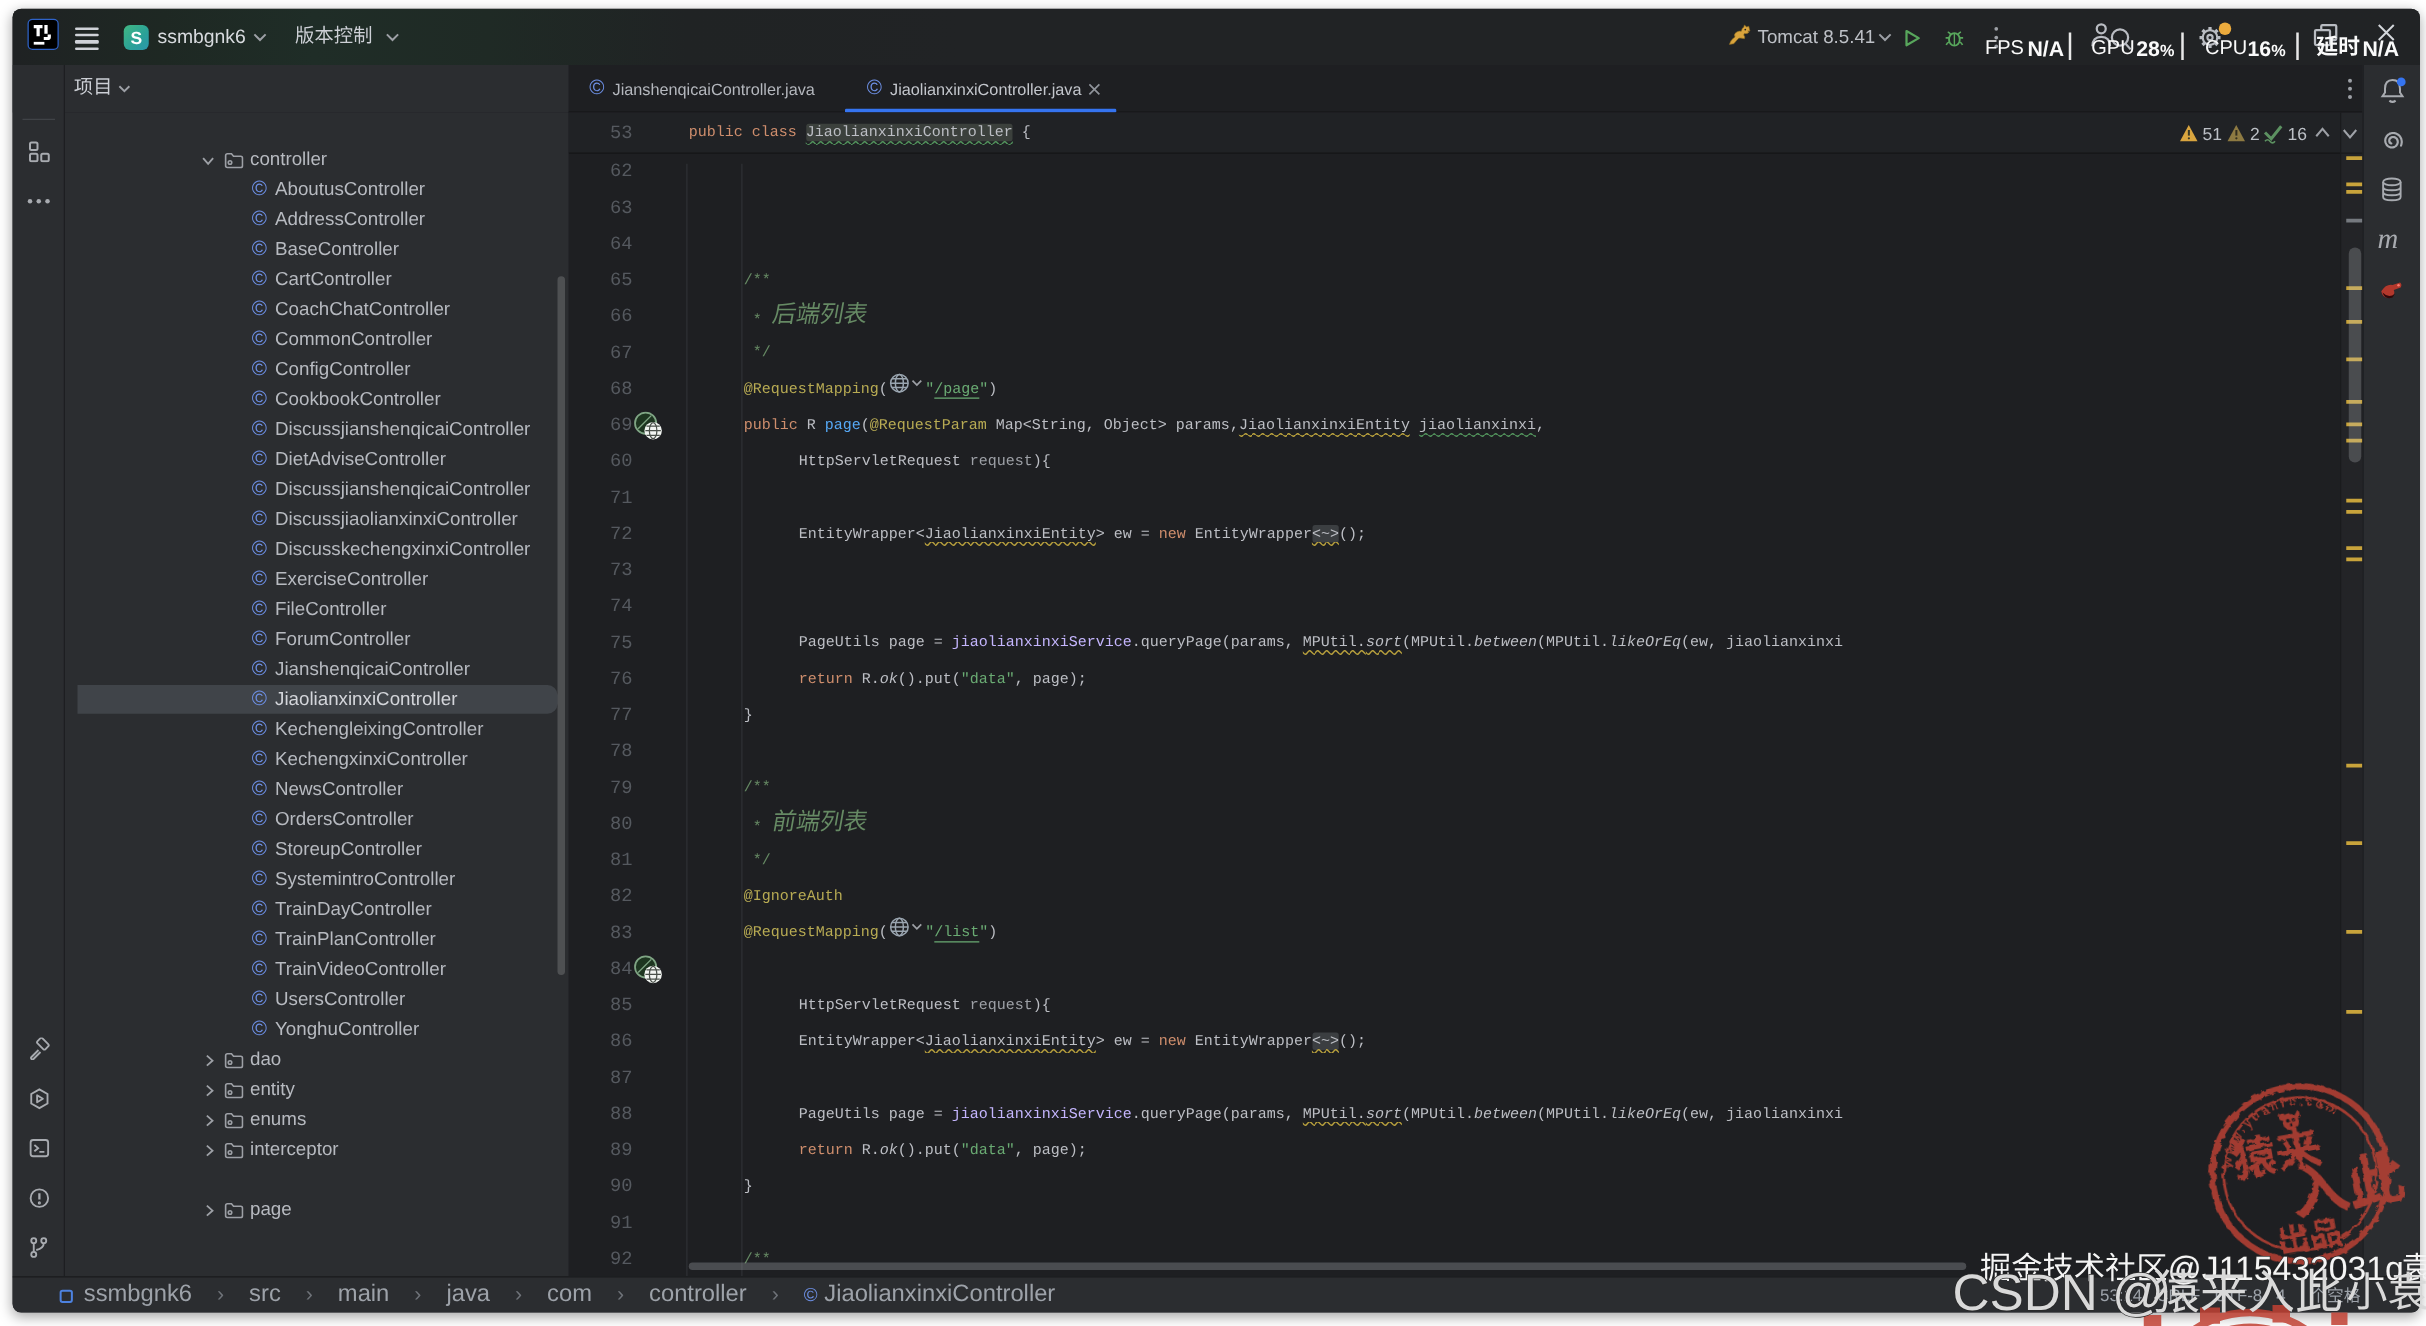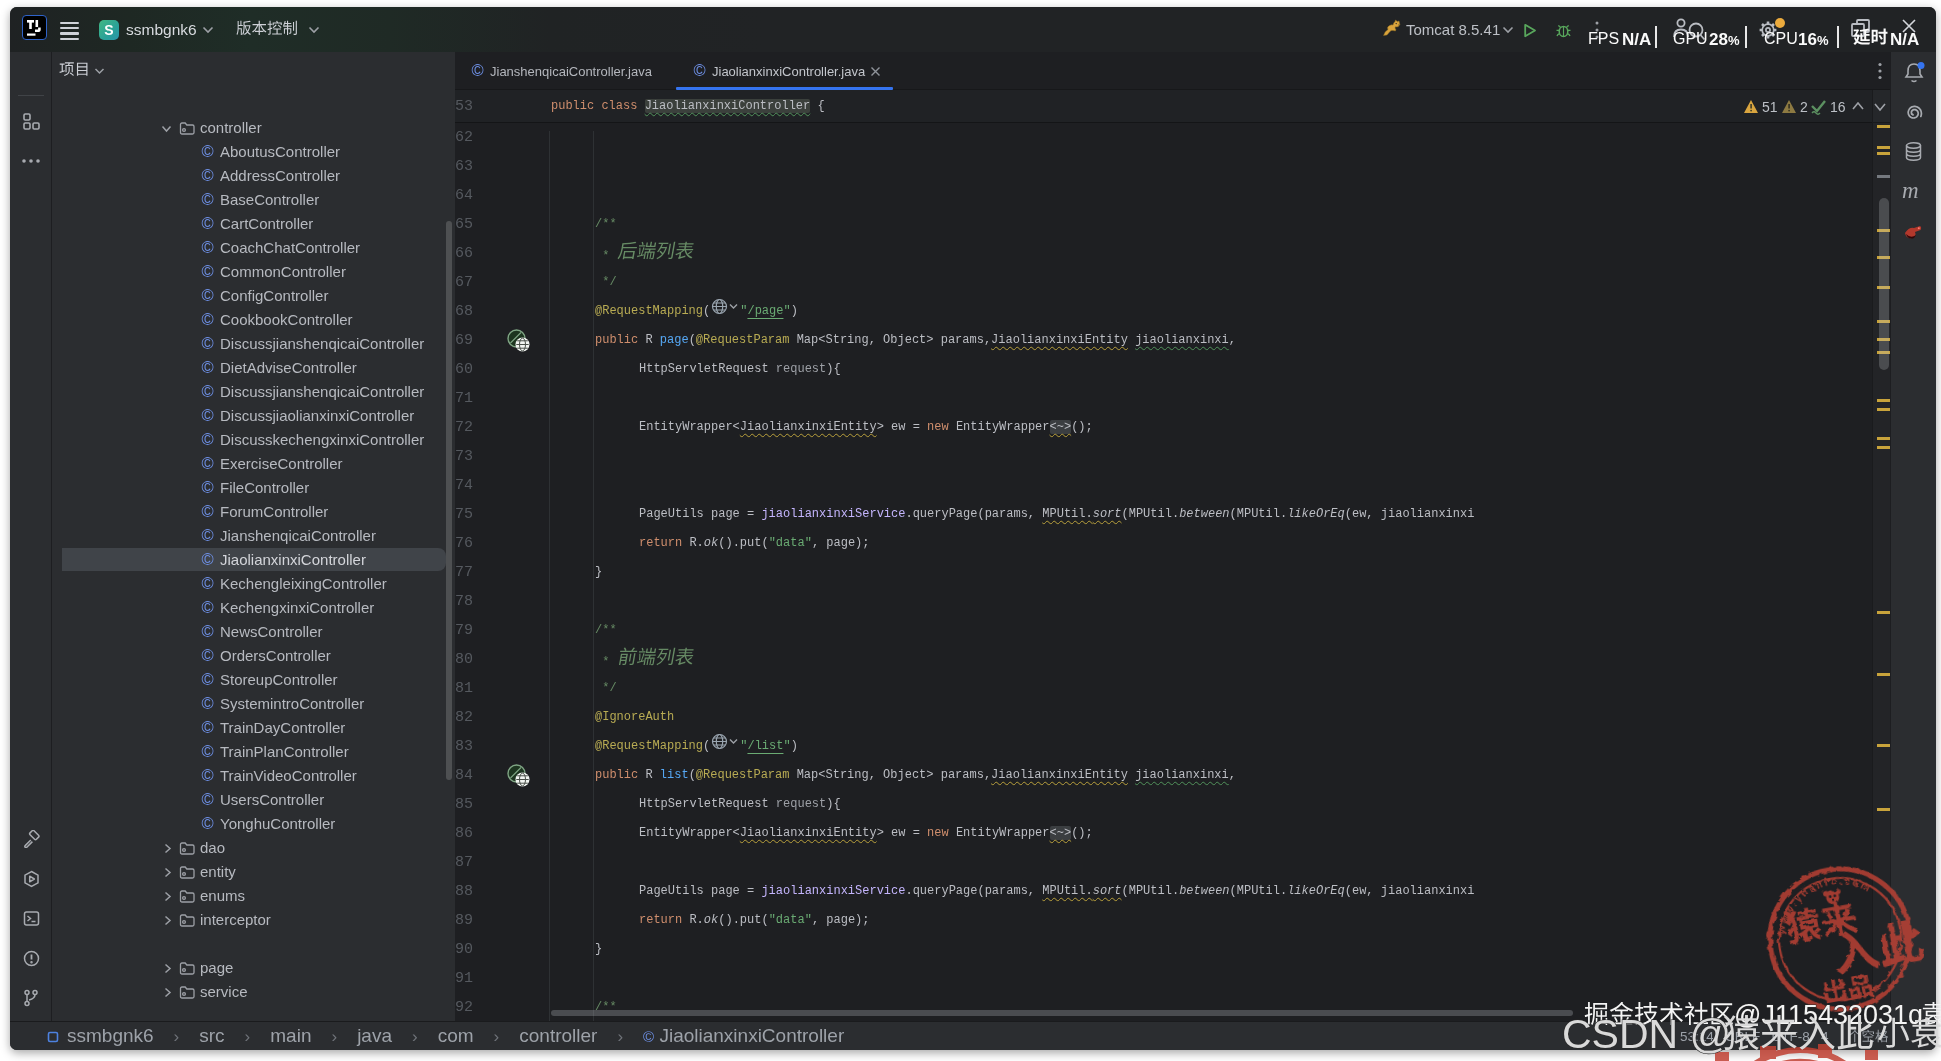--- a/index.html
+++ b/index.html
@@ -12,21 +12,21 @@
 #lrail{position:absolute;left:0;top:45px;width:42px;height:969px;background:#2b2d30;border-right:1px solid #1d1e21}
 #tree{position:absolute;left:42px;top:83px;width:403px;height:931px;background:#2b2d30;overflow:hidden}
 #tabs{position:absolute;left:445px;top:45px;width:1435px;height:38px;background:#1e1f22;border-bottom:1px solid #17181a}
 #editor{position:absolute;left:445px;top:83px;width:1435px;height:931px;background:#1e1f22;overflow:hidden}
 #rrail{position:absolute;left:1880px;top:45px;width:46px;height:969px;background:#2b2d30;border-left:1px solid #1d1e21}
 #status{position:absolute;left:0;top:1014px;width:1926px;height:29px;background:#2b2d30;border-top:1px solid #1a1b1d}
 .trow{position:absolute;left:0;width:403px;height:24px;line-height:24px;font-size:15px;color:#b7bac0;white-space:nowrap}
 .trow .lbl{position:absolute;top:0}
 .tsel{position:absolute;left:10px;top:0;width:384px;height:23px;background:#404449;border-radius:0 8px 8px 0}
 .cl{position:absolute;left:0;height:29px;line-height:29px;font-family:"Liberation Mono",monospace;font-size:12px;white-space:pre;color:#bcbec4}
-.ln{position:absolute;width:51px;text-align:left;height:29px;line-height:29px;font-family:"Liberation Mono",monospace;font-size:15px;color:#55595f}
+.ln{position:absolute;width:51px;text-align:right;height:29px;line-height:29px;font-family:"Liberation Mono",monospace;font-size:15px;color:#55595f}
 .kw{color:#cf8e6d}.ann{color:#b8ab53}.str{color:#6aab73}.cm{color:#668a64}.mth{color:#56a8f5}
 .fld{color:#c4b5fd}.par{color:#9da0a6}.it{font-style:italic}
 .wvy{text-decoration:underline;text-decoration-style:wavy;text-decoration-color:#b8a03c;text-decoration-thickness:1.2px;text-underline-offset:3px;text-decoration-skip-ink:none}
 .wvg{text-decoration:underline;text-decoration-style:wavy;text-decoration-color:#51925b;text-decoration-thickness:1.2px;text-underline-offset:3px;text-decoration-skip-ink:none}
 .ustr{text-decoration:underline;text-decoration-color:#6aab73;text-decoration-thickness:1px;text-underline-offset:3.5px}
 .fold{background:#3b3e41;border-radius:2px}
 .guide{position:absolute;width:1px;background:#2e3134;top:41px;bottom:0}
 svg{display:inline-block}
 .icon{position:absolute}
 </style></head><body>
@@ -265,28 +265,20 @@
             </g>
           </svg><span class="lbl" style="left:148px">interceptor</span></span></div>
 <div class="trow" style="top:866px;"><span style="position:relative"><svg class="icon" style="left:112px;top:7px" width="8" height="11" viewBox="0 0 8 11">
             <path d="M1.5 1.5 L6 5.5 L1.5 9.5" stroke="#9da0a6" stroke-width="1.5" fill="none"></path>
           </svg><svg class="icon" style="left:127px;top:4.5px" width="16" height="15" viewBox="0 0 16 15">
             <g fill="none" stroke="#9da0a6" stroke-width="1.3">
               <path d="M1.5 3.5 q0-1.5 1.5-1.5 h3.2 l1.6 2 h5.7 q1.5 0 1.5 1.5 v6 q0 1.5-1.5 1.5 h-10.5 q-1.5 0-1.5-1.5z"></path>
               <circle cx="5" cy="9" r="1.4"></circle>
             </g>
           </svg><span class="lbl" style="left:148px">page</span></span></div>
-<div class="trow" style="top:890px;"><span style="position:relative"><svg class="icon" style="left:112px;top:7px" width="8" height="11" viewBox="0 0 8 11">
-            <path d="M1.5 1.5 L6 5.5 L1.5 9.5" stroke="#9da0a6" stroke-width="1.5" fill="none"></path>
-          </svg><svg class="icon" style="left:127px;top:4.5px" width="16" height="15" viewBox="0 0 16 15">
-            <g fill="none" stroke="#9da0a6" stroke-width="1.3">
-              <path d="M1.5 3.5 q0-1.5 1.5-1.5 h3.2 l1.6 2 h5.7 q1.5 0 1.5 1.5 v6 q0 1.5-1.5 1.5 h-10.5 q-1.5 0-1.5-1.5z"></path>
-              <circle cx="5" cy="9" r="1.4"></circle>
-            </g>
-          </svg><span class="lbl" style="left:148px">service</span></span></div>
 <div class="abs" style="left:394px;top:131px;width:6px;height:559px;background:rgba(255,255,255,.17);border-radius:3px"></div>
 </div>
 <div id="tabs">
 <div class="abs" style="left:14px;top:10px;width:17px;height:17px;color:#6d8fe4;font-size:16.5px;line-height:17px;text-align:center">©</div>
 <div class="abs" style="left:35px;top:12px;font-size:13px;color:#b4b7bd">JianshenqicaiController.java</div>
 <div class="abs" style="left:236px;top:10px;width:17px;height:17px;color:#6d8fe4;font-size:16.5px;line-height:17px;text-align:center">©</div>
 <div class="abs" style="left:257px;top:12px;font-size:13px;color:#c3c6cc">JiaolianxinxiController.java</div>
 <svg class="icon" style="left:415px;top:14px" width="11" height="11" viewBox="0 0 11 11">
         <path d="M1.5 1.5 L9.5 9.5 M9.5 1.5 L1.5 9.5" stroke="#8f939a" stroke-width="1.4"></path>
       </svg>
@@ -389,21 +381,20 @@
 <div class="cl" style="left:140px;top:612.5px"><span class="ann">@IgnoreAuth</span></div>
 <div class="cl" style="left:140px;top:641.5px"><span class="ann">@RequestMapping</span>(<span style="display:inline-block;width:30px;position:relative;height:20px;vertical-align:-3px"><svg style="position:absolute;left:1px;top:1px" width="17" height="17" viewBox="0 0 17 17">
             <g fill="none" stroke="#9aa5b0" stroke-width="1.2">
               <circle cx="8.5" cy="8.5" r="7"></circle>
               <ellipse cx="8.5" cy="8.5" rx="3.2" ry="7"></ellipse>
               <path d="M1.5 8.5 h14 M2.5 5 h12 M2.5 12 h12"></path>
             </g>
           </svg><svg style="position:absolute;left:19px;top:6px" width="9" height="7" viewBox="0 0 9 7">
             <path d="M1 1.5 L4.5 5 L8 1.5" stroke="#9da0a6" stroke-width="1.4" fill="none"></path>
           </svg></span><span class="str">"<span class="ustr">/list</span>"</span>)</div>
-<div class="cl" style="left:140px;top:670.5px"><span class="kw">public</span> R <span class="mth">list</span>(<span class="ann">@RequestParam</span> Map&lt;String, Object&gt; params,<span class="wvy">JiaolianxinxiEntity</span> <span class="wvg">jiaolianxinxi</span>,</div>
 <div class="cl" style="left:184px;top:699.5px">HttpServletRequest <span class="par">request</span>){</div>
 <div class="cl" style="left:184px;top:728.5px">EntityWrapper&lt;<span class="wvy">JiaolianxinxiEntity</span>&gt; ew = <span class="kw">new</span> EntityWrapper<span class="fold wvy">&lt;~&gt;</span>();</div>
 <div class="cl" style="left:184px;top:786.5px">PageUtils page = <span class="fld">jiaolianxinxiService</span>.queryPage(params, <span class="wvy">MPUtil.<span class="it">sort</span></span>(MPUtil.<span class="it">between</span>(MPUtil.<span class="it">likeOrEq</span>(ew, jiaolianxinxi</div>
 <div class="cl" style="left:184px;top:815.5px"><span class="kw">return</span> R.<span class="it">ok</span>().put(<span class="str">"data"</span>, page);</div>
 <div class="cl" style="left:140px;top:844.5px">}</div>
 <div class="cl" style="left:140px;top:902.5px"><span class="cm">/**</span></div>
 <svg class="icon" style="left:52px;top:238.5px" width="23" height="23" viewBox="0 0 23 23">
 <circle cx="9.5" cy="9.5" r="8.5" fill="#1d3520" stroke="#7fa584" stroke-width="1.4"></circle>
 <path d="M3.5 14 L14 3.5" stroke="#7fa584" stroke-width="1.1"></path>
 <circle cx="15.5" cy="15.5" r="7" fill="#f2f5f2"></circle>

